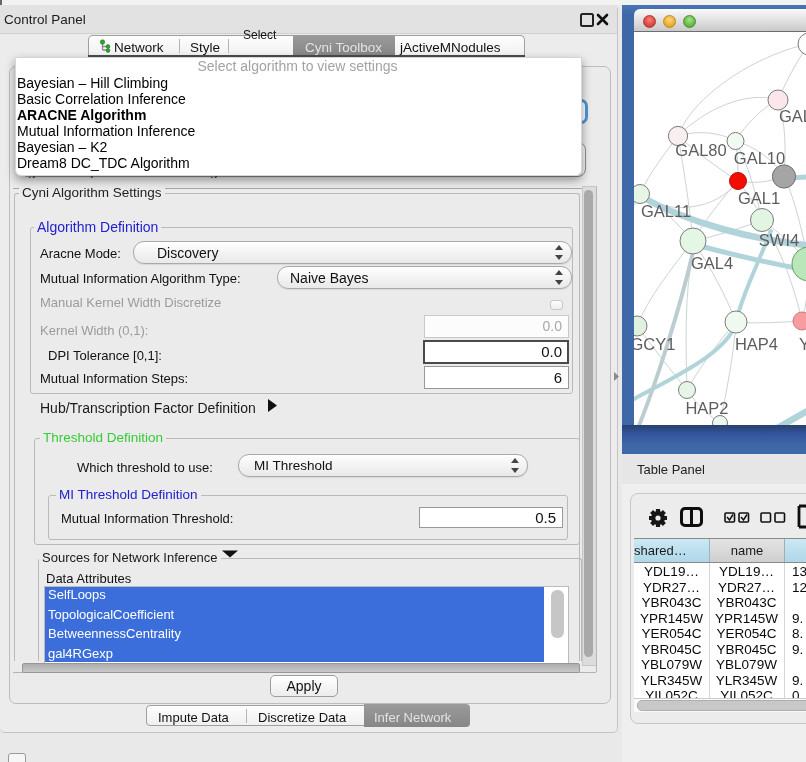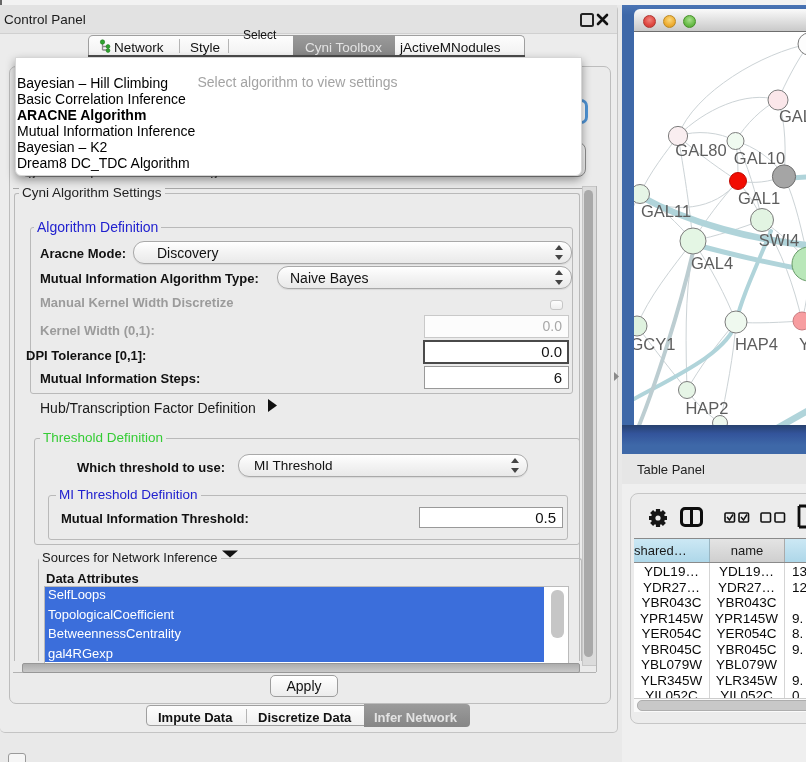--- a/index.html
+++ b/index.html
@@ -1,17 +1,17 @@
 <!DOCTYPE html>
 <html><head><meta charset="utf-8"><style>
 html,body{margin:0;padding:0}
 body{width:806px;height:762px;position:relative;overflow:hidden;background:#ececec;
   font-family:"Liberation Sans",sans-serif;-webkit-font-smoothing:antialiased}
 .a{position:absolute}
-.b{font-weight:bold}
+.b{font-weight:normal}
 .grp{position:absolute;border:1px solid #b9b9b9;border-radius:3px}
 .gt{position:absolute;background:#ebebeb;padding:0 3px;font-size:13.5px;line-height:14px;white-space:nowrap}
 .combo{position:absolute;border:1px solid #a9a9a9;border-radius:11px;
   background:linear-gradient(#ffffff,#f4f4f4 45%,#e9e9e9);box-shadow:0 1px 1px rgba(0,0,0,.08)}
 .combo .ct{position:absolute;left:0;top:0;font-size:14px;color:#111;white-space:nowrap}
 .fld{position:absolute;background:#fff;font-size:14px;color:#111;text-align:right;white-space:nowrap}
 .lbl{position:absolute;font-size:13px;color:#111;white-space:nowrap}
 .tp-row{white-space:nowrap}
 </style></head>
 <body>
@@ -82,21 +82,21 @@
       <path d="M5 15 L9 10 L1 10 Z" fill="#444"></path>
     </svg>
 </div>
 
 <div class="a lbl b" style="left:40px;top:295px;color:#9b9b9b">Manual Kernel Width Discretize</div>
 <div class="a" style="left:550px;top:299.5px;width:11px;height:8.5px;border:1.5px solid #c6c6c6;border-radius:3px;background:linear-gradient(#fdfdfd,#eee)"></div>
 
 <div class="a lbl b" style="left:40px;top:323px;color:#9b9b9b">Kernel Width (0,1):</div>
 <div class="fld" style="left:424px;top:315px;width:137px;height:21px;border:1px solid #c9c9c9;line-height:21px;padding-right:6px;color:#a8a8a8;background:#fcfcfc">0.0</div>
 
-<div class="a lbl b" style="left:26px;top:348px">DPI Tolerance [0,1]:</div>
+<div class="a lbl b" style="left:48px;top:348px">DPI Tolerance [0,1]:</div>
 <div class="fld" style="left:423px;top:340px;width:137px;height:20px;border:2px solid #4a4a4a;line-height:20px;padding-right:5px;font-size:15px">0.0</div>
 
 <div class="a lbl b" style="left:40px;top:371px">Mutual Information Steps:</div>
 <div class="fld" style="left:424px;top:366px;width:137px;height:21px;border:1px solid #999;line-height:21px;padding-right:6px;font-size:15px">6</div>
 
 <div class="a lbl" style="left:40px;top:400px;font-size:14px;color:#1a1a1a">Hub/Transcription Factor Definition</div>
 <svg class="a" style="left:266px;top:399px" width="12" height="13" viewBox="0 0 12 13">
     <path d="M2 0 L11 6.5 L2 13 Z" fill="#111"></path>
   </svg>
 
@@ -145,21 +145,21 @@
 <div class="a lbl b" style="left:374px;top:710px;color:#e3e3e3">Infer Network</div>
 
 <svg class="a" style="left:613px;top:372px" width="7" height="9" viewBox="0 0 7 9">
     <path d="M1 0 L6 4.5 L1 9 Z" fill="#8a8a8a"></path>
   </svg>
 
 <div class="a" style="left:8px;top:753px;width:16px;height:12px;border:1px solid #9a9a9a;border-radius:3px;background:#f6f6f6"></div>
 
 <div class="a" style="left:566px;top:99px;width:16px;height:19px;border:3px solid #4f94d6;border-radius:7px;background:#fff"></div>
 <div class="a" style="left:15px;top:57px;width:565px;height:117px;background:#fff;border:1px solid #d6d6d6;border-radius:0 0 6px 6px;box-shadow:0 4px 10px rgba(0,0,0,.4)"></div>
-<div class="a" style="left:15px;top:58px;width:565px;text-align:center;font-size:14px;color:#a3a3a3;line-height:15px;padding-top:17px">Select algorithm to view settings</div>
+<div class="a" style="left:15px;top:58px;width:565px;text-align:center;font-size:14px;color:#a3a3a3;line-height:15px;padding-top:1px">Select algorithm to view settings</div>
 <div class="a" style="left:17px;top:75px;font-size:14px;color:#000;line-height:16px;white-space:nowrap">Bayesian – Hill Climbing<br>Basic Correlation Inference<br><b>ARACNE Algorithm</b><br>Mutual Information Inference<br>Bayesian – K2<br>Dream8 DC_TDC Algorithm</div>
 
 <div class="a" style="left:622px;top:0;width:184px;height:5px;background:#f2f2f2"></div>
 <div class="a" style="left:622px;top:5px;width:184px;height:449px;background:linear-gradient(#4a74b4,#3e68a8 10px,#3e68a8)"></div>
 
 <div class="a" style="left:634px;top:9px;width:172px;height:22px;background:linear-gradient(#fafafa,#c9c9c9);border-radius:6px 0 0 0;border-bottom:1px solid #6e6e6e"></div>
 <div class="a" style="left:643px;top:15px;width:11px;height:11px;border-radius:50%;background:radial-gradient(circle at 50% 35%,#f0827c,#df4740 60%,#c13b35);border:.5px solid #b03631"></div>
 <div class="a" style="left:663px;top:15px;width:11px;height:11px;border-radius:50%;background:radial-gradient(circle at 50% 35%,#fad87c,#eead33 60%,#cf9325);border:.5px solid #bd8a21"></div>
 <div class="a" style="left:683px;top:15px;width:11px;height:11px;border-radius:50%;background:radial-gradient(circle at 50% 35%,#a8e08c,#69bc49 60%,#4d9e2f);border:.5px solid #459128"></div>
 

